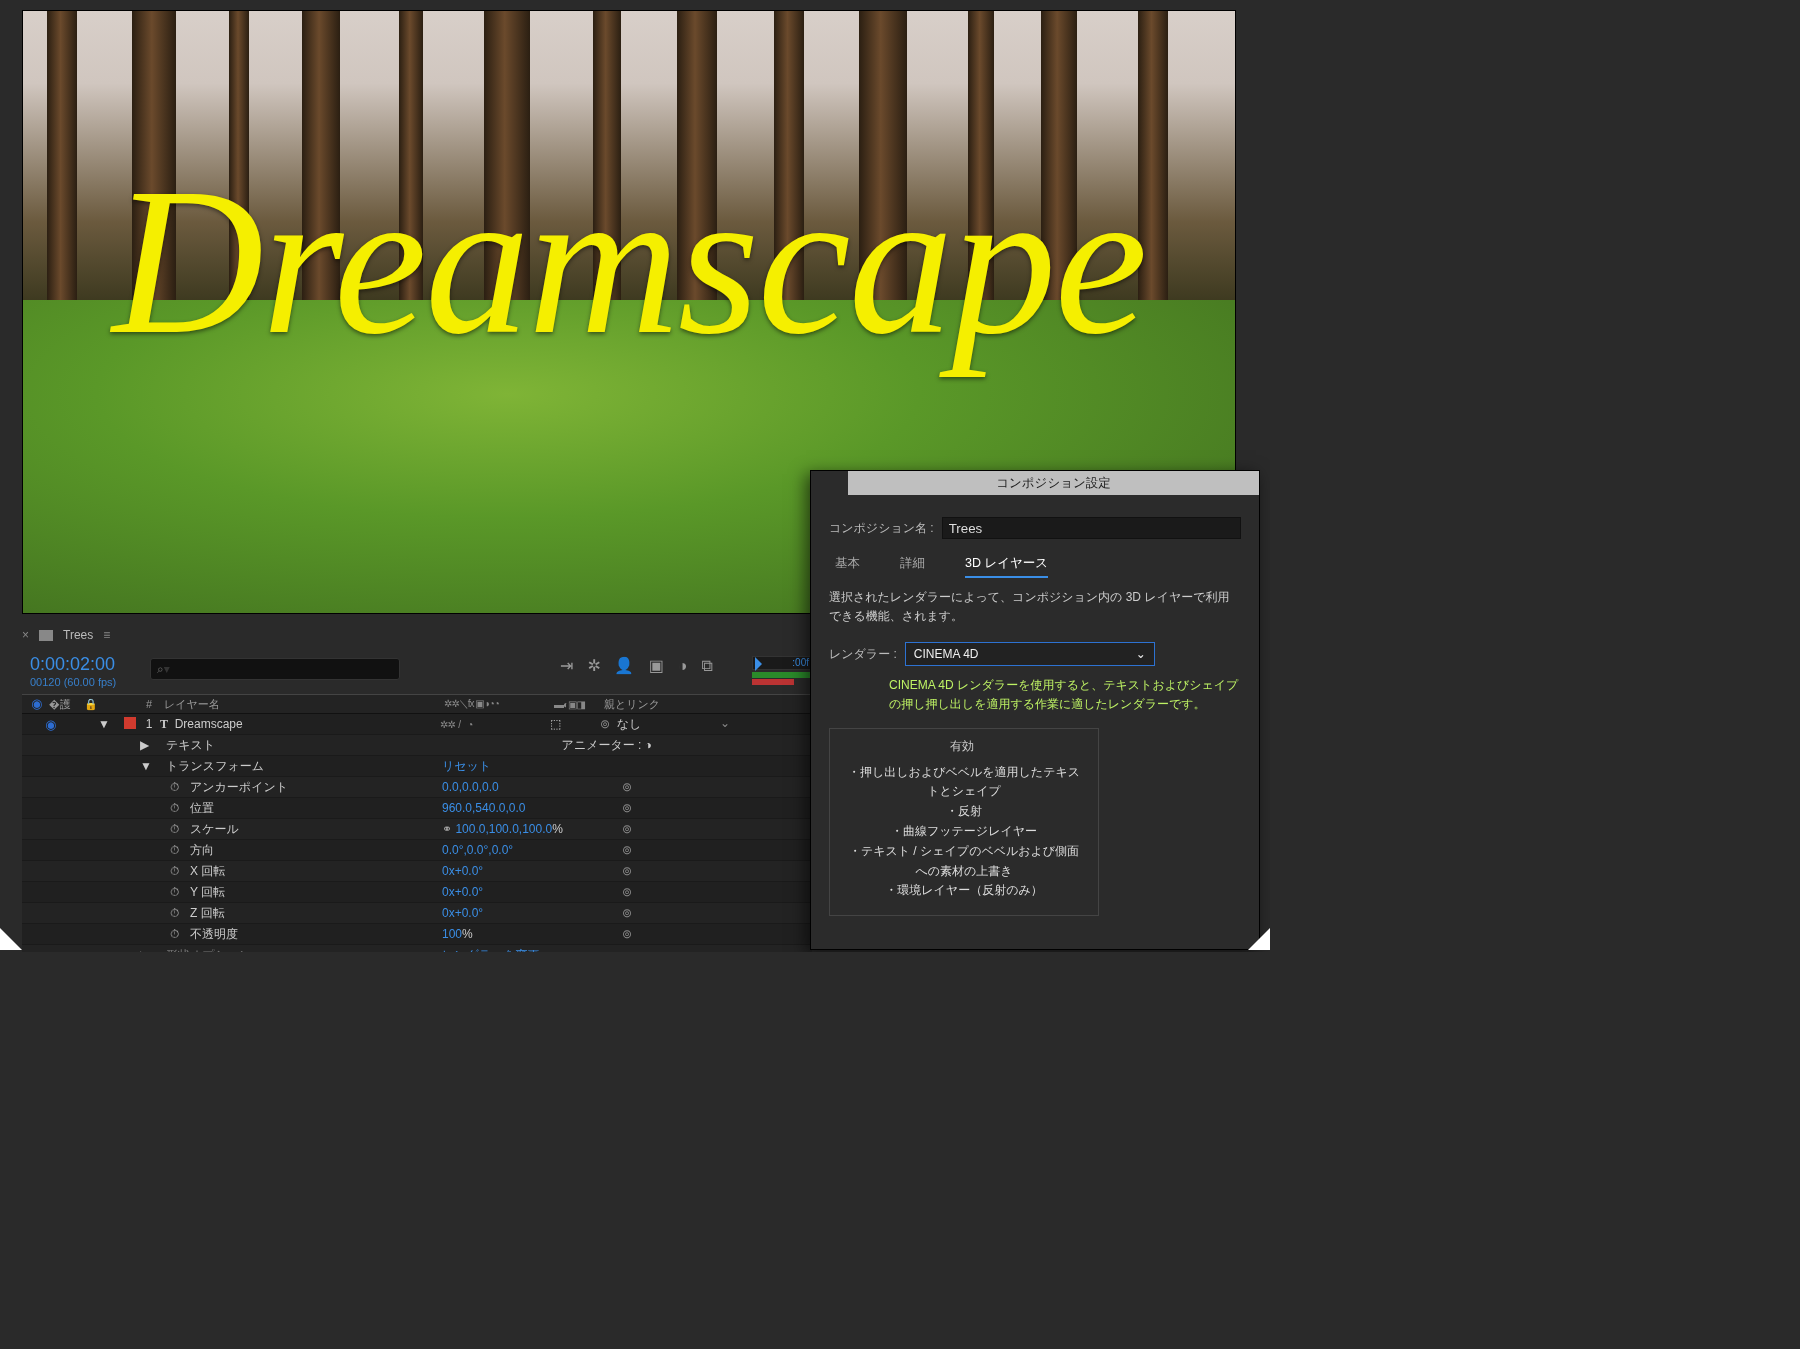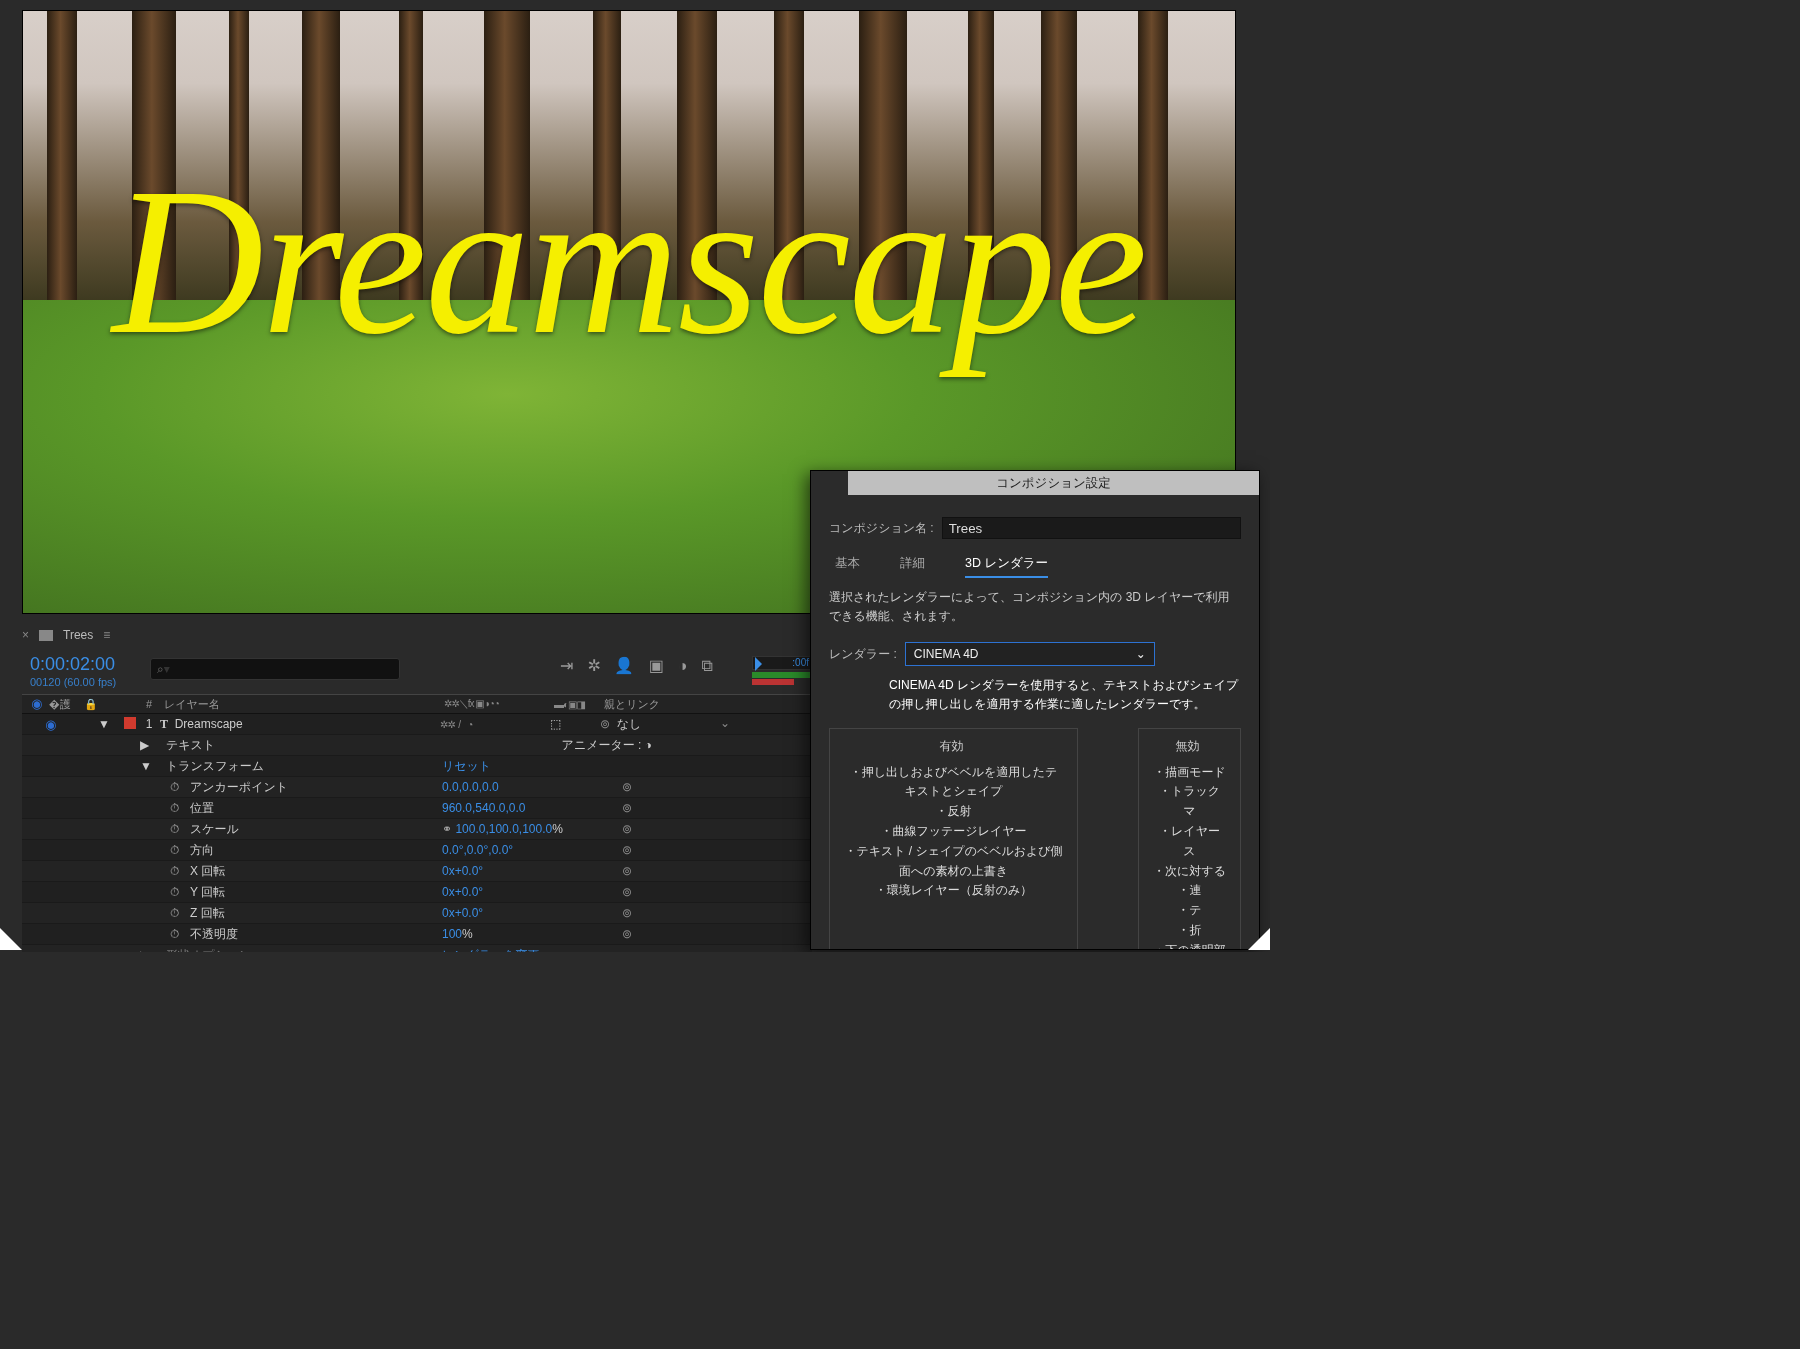--- a/index.html
+++ b/index.html
@@ -125,21 +125,21 @@
                height:22px; padding:0 6px; flex:1; }
   .tabs { display:flex; gap:40px; margin:16px 0 10px 6px; font-size:12.5px;}
   .tabs .tab { color:#aaa; cursor:pointer; padding-bottom:4px;}
   .tabs .tab.active { color:#fff; border-bottom:2px solid #3a8ee6;}
   .desc { color:#ccc; line-height:1.6; margin:6px 0 16px 0;}
   .select {
     background:#222; color:#eee; height:24px; padding:0 8px;
     border:1px solid #2d72d2; width:250px; display:flex; align-items:center;
     justify-content:space-between; cursor:pointer;
   }
-  .help { color:#ffffff; line-height:1.55; margin:10px 0 14px 60px; }
+  .help { color:#bef264; line-height:1.55; margin:10px 0 14px 60px; }
   .panels { display:flex; gap:60px; margin-top:6px;}
   .panel  { border:1px solid #444; padding:10px 14px 14px 14px;text-align:center; }
   .panel h5 { font-size:12px; font-weight:400; color:#ccc; margin:-18px 0 8px -4px;
               background:#2b2b2b; display:inline-block; padding:0 6px;}
   .panel ul { list-style:none; }
   .panel li { line-height:1.65; color:#ddd; }
   .panel li::before { content:"・"; }
 
   
   .notch { position:absolute; width:0;height:0; }
@@ -329,21 +329,21 @@
   <div class="dlg-title">コンポジション設定</div>
   <div class="dlg-body">
     <div class="dlg-row" style="justify-content:center">
       <label>コンポジション名 :</label>
       <input class="dlg-input" value="Trees" style="">
     </div>
 
     <div class="tabs">
       <div class="tab">基本</div>
       <div class="tab">詳細</div>
-      <div class="tab active">3D レンダラー</div>
+      <div class="tab active">3D レイヤース</div>
     </div>
 
     <div class="desc">選択されたレンダラーによって、コンポジション内の 3D レイヤーで利用できる機能、されます。</div>
 
     <div class="dlg-row">
       <label>レンダラー :</label>
       <div class="select">
         <span>CINEMA 4D</span>
         <span>⌄</span>
       </div>
@@ -355,31 +355,18 @@
       <div class="panel" style="width:270px">
         <h5>有効</h5>
         <ul id="enabled-list">
             <li>押し出しおよびベベルを適用したテキストとシェイプ</li>
             <li>反射</li>
             <li>曲線フッテージレイヤー</li>
             <li>テキスト / シェイプのベベルおよび側面への素材の上書き</li>
             <li>環境レイヤー（反射のみ）</li>
           </ul>
       </div>
-      <div class="panel" style="width:110px">
-        <h5>無効</h5>
-        <ul id="disabled-list">
-            <li>描画モード</li>
-            <li>トラックマ</li>
-            <li>レイヤース</li>
-            <li>次に対する</li>
-            <li>連</li>
-            <li>テ</li>
-            <li>折</li>
-            <li>下の透明部</li>
-          </ul>
-      </div>
     </div>
   </div>
 </div>
 
 <div class="notch bl"></div>
 <div class="notch br"></div>
 
 </body></html>

